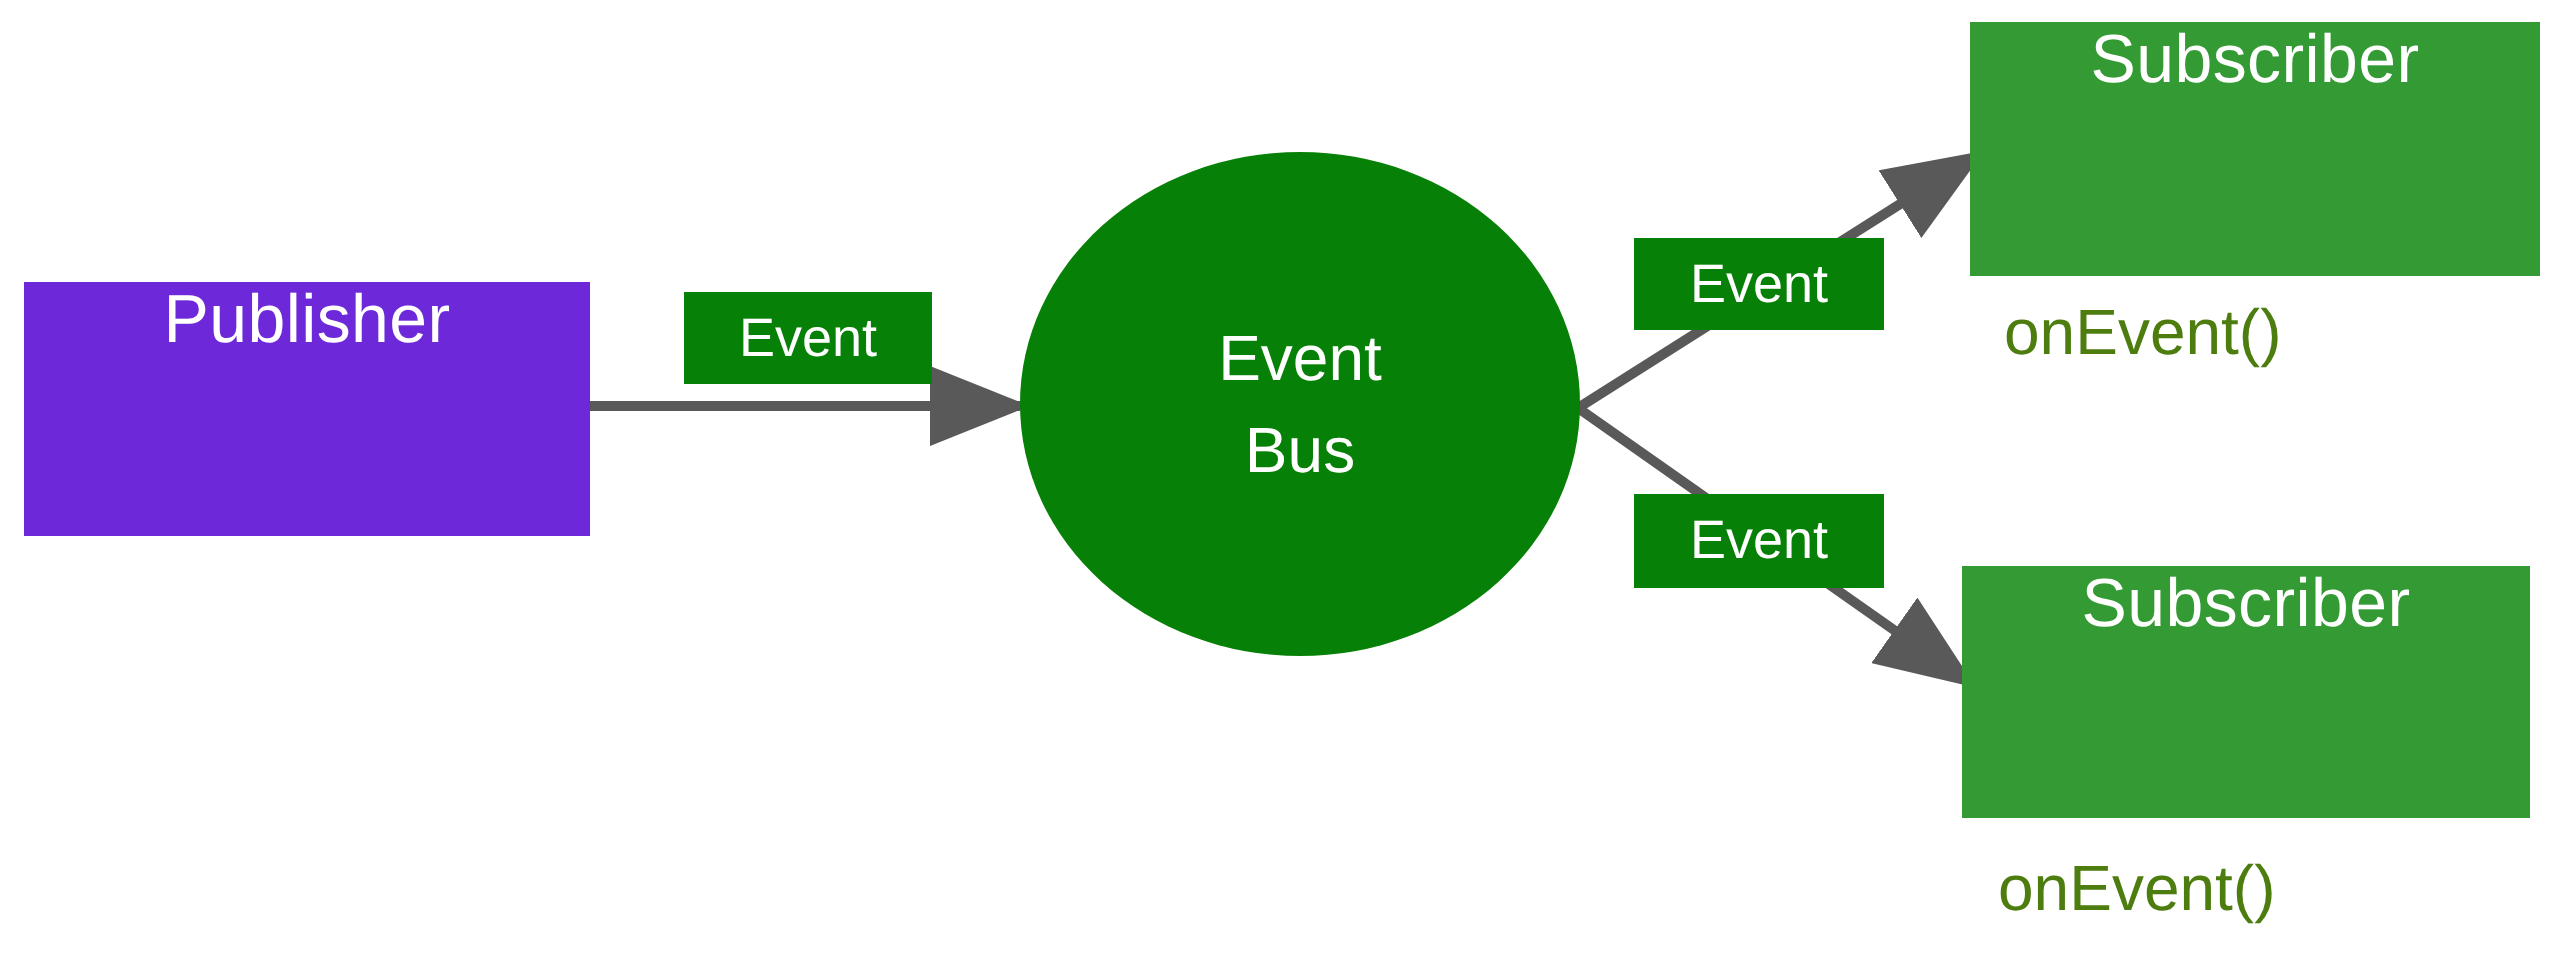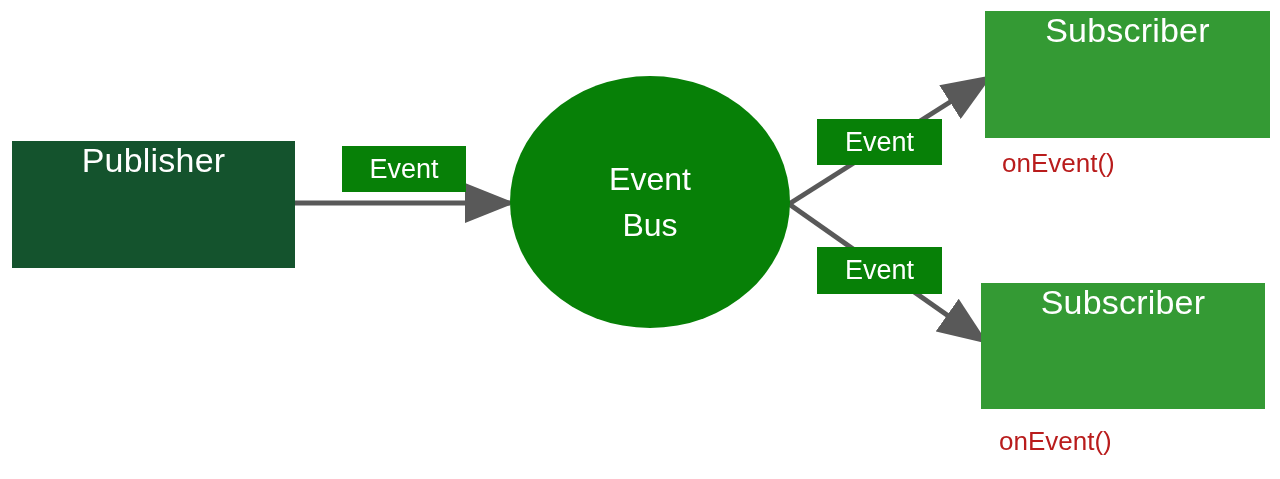--- a/index.html
+++ b/index.html
@@ -25,21 +25,21 @@
     color: #ffffff;
     font-weight: 400;
     letter-spacing: 0.2px;
     box-sizing: border-box;
   }
   .publisher-box {
     left: 12px;
     top: 141px;
     width: 283px;
     height: 127px;
-    background: #14532d;
+    background: #6d28d9;
     font-size: 34px;
   }
   .subscriber-box-1 {
     left: 985px;
     top: 11px;
     width: 285px;
     height: 127px;
     background: #349a34;
     font-size: 34px;
   }
@@ -90,22 +90,22 @@
     height: 46px;
   }
   .event-tag-bottom {
     left: 817px;
     top: 247px;
     width: 125px;
     height: 47px;
   }
   .plain-label {
     position: absolute;
-    color: #b91c1c;
-    font-size: 26px;
+    color: #4d7c0f;
+    font-size: 32px;
     white-space: nowrap;
   }
   .label-post {
     left: 356px;
     top: 224px;
   }
   .label-onevent-1 {
     left: 1002px;
     top: 148px;
   }

